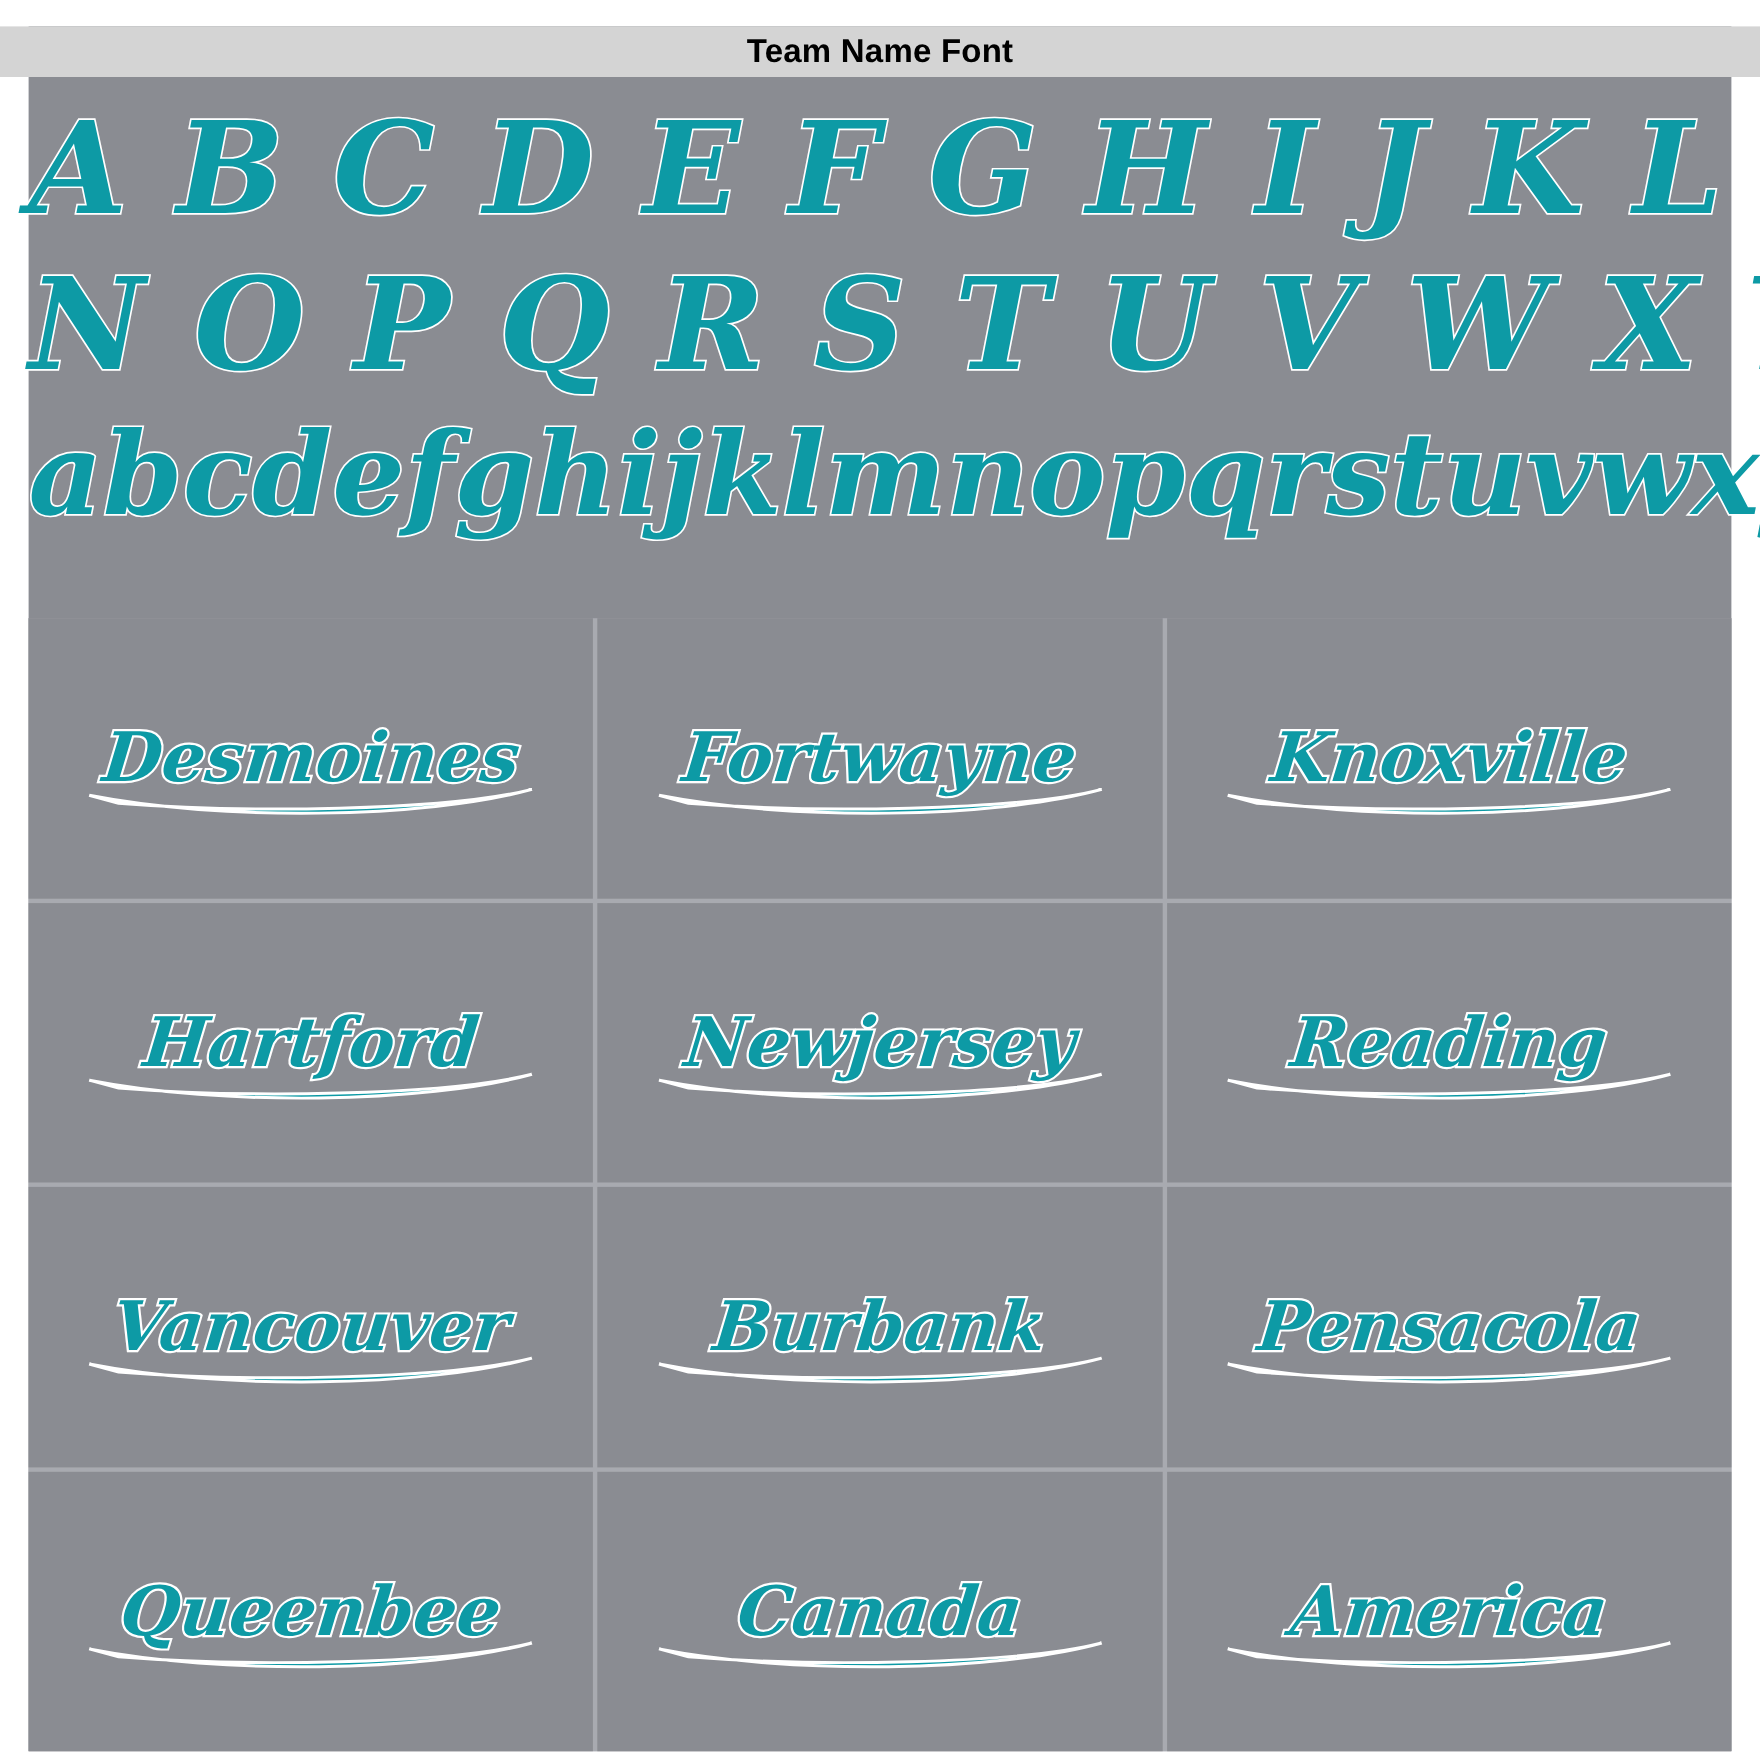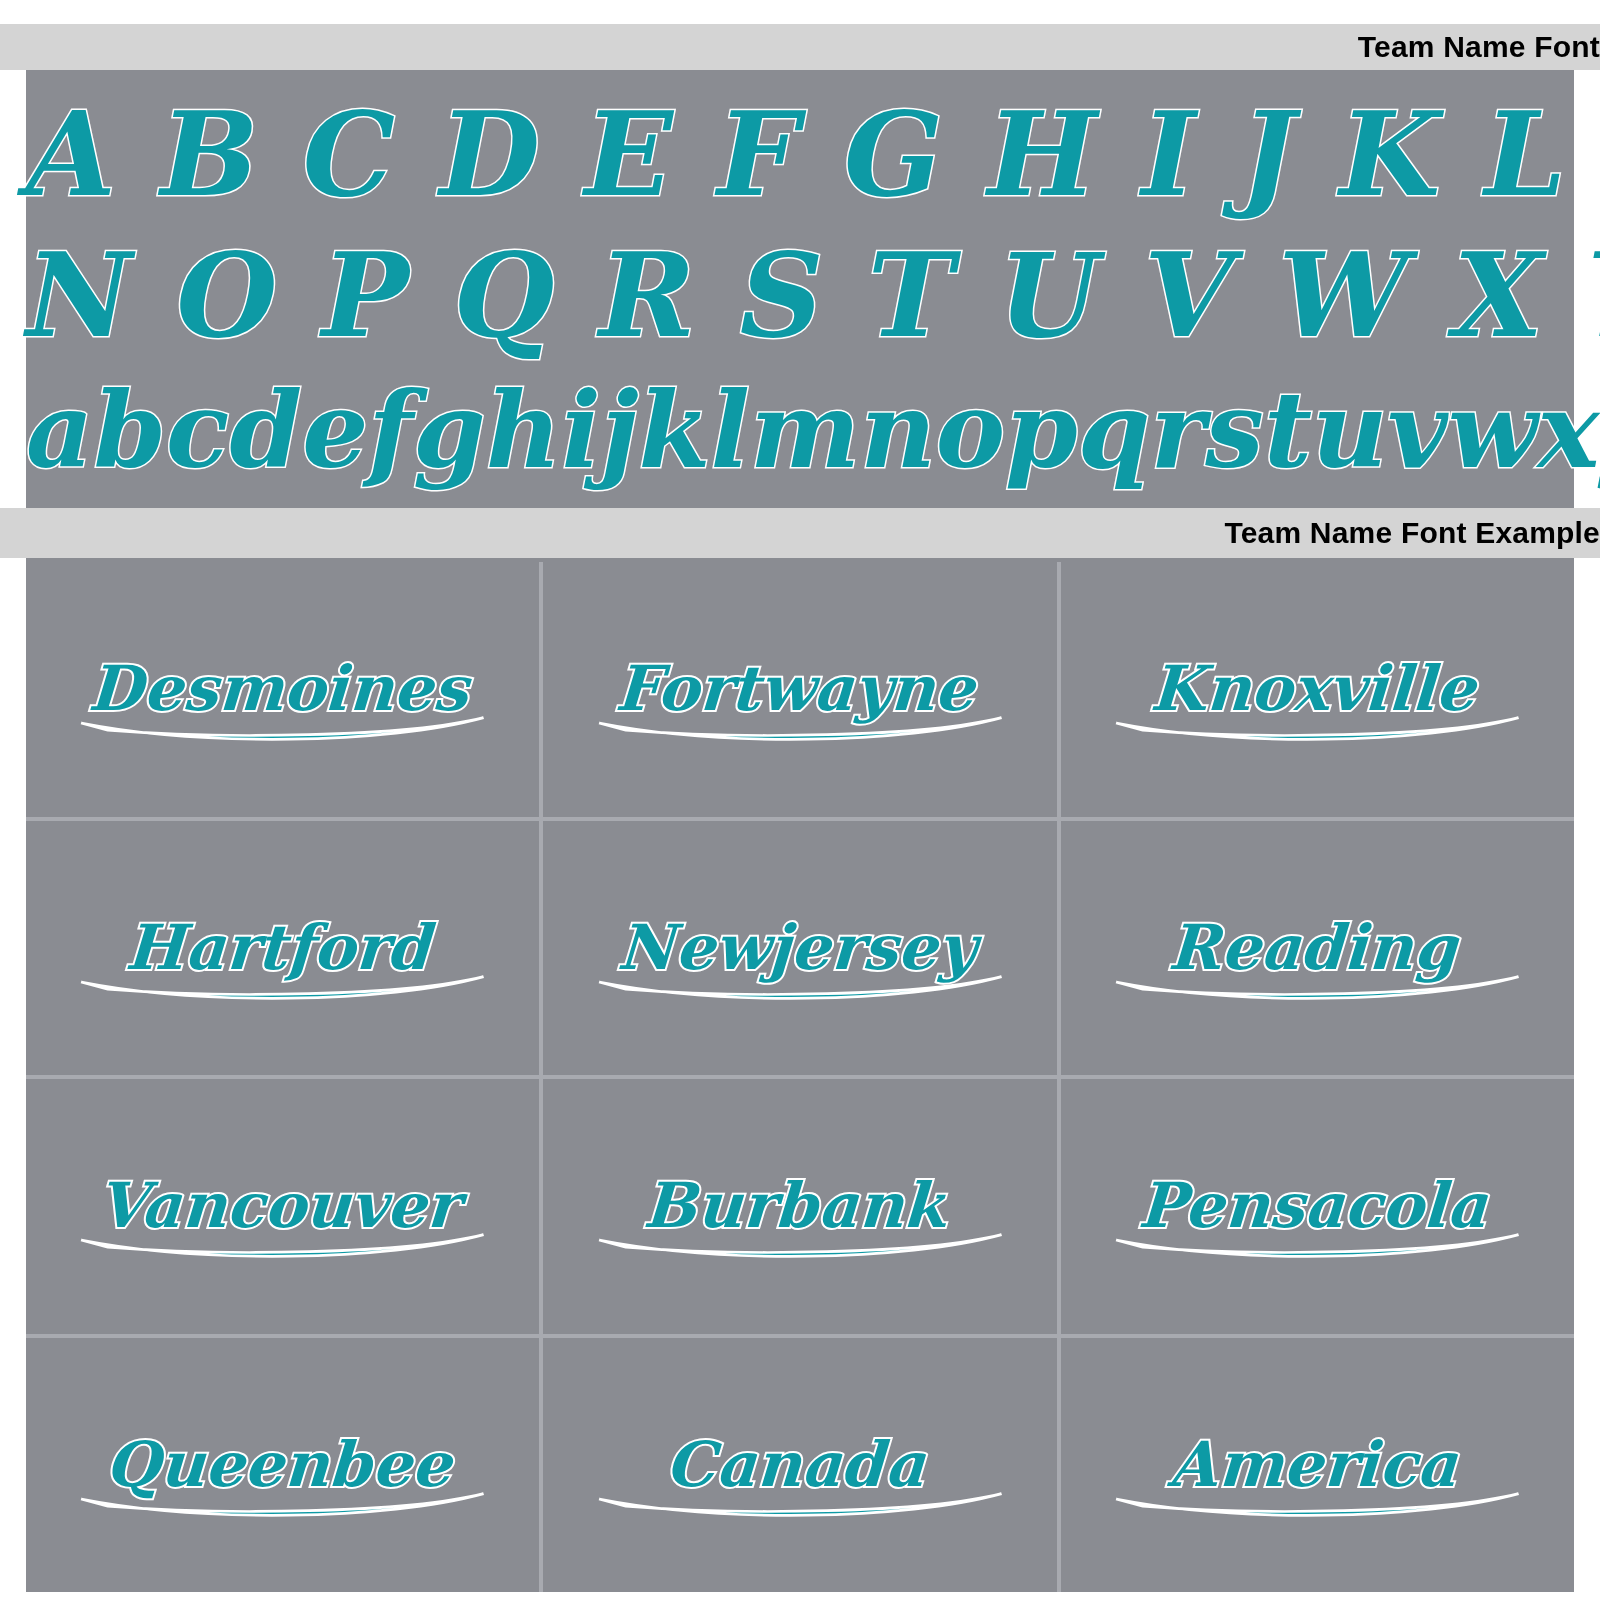--- a/index.html
+++ b/index.html
@@ -20,21 +20,21 @@
     background: #8a8c92;
   }
 
   
   .bar {
     position: absolute;
     left: 0;
     width: 1600px;
     background: #d4d4d4;
     color: #000000;
-    text-align: right;
+    text-align: center;
     font-weight: bold;
     letter-spacing: 0.2px;
   }
   .bar-top {
     top: 24px;
     height: 46px;
     line-height: 46px;
     font-size: 30px;
   }
   .bar-mid {
@@ -139,21 +139,20 @@
   <div class="edge edge-bot"></div>
 
   <div class="bar bar-top">Team Name Font</div>
 
   <div class="alpha">
     <div class="alpha-row upper">A B C D E F G H I J K L M</div>
     <div class="alpha-row upper">N O P Q R S T U V W X Y Z</div>
     <div class="alpha-row lower">abcdefghijklmnopqrstuvwxyz</div>
   </div>
 
-  <div class="bar bar-mid">Team Name Font Example</div>
 
   <div class="grid">
 
     <div class="cell">
       <span class="script">Desmoines</span>
       <span class="tail">
         <svg viewBox="0 0 400 40" preserveAspectRatio="none">
             <path d="M4 10 C 120 36, 300 34, 396 4 C 320 26, 140 28, 30 18 Z" fill="#0d9aa5" stroke="#ffffff" stroke-width="3"></path>
           </svg>
       </span>

